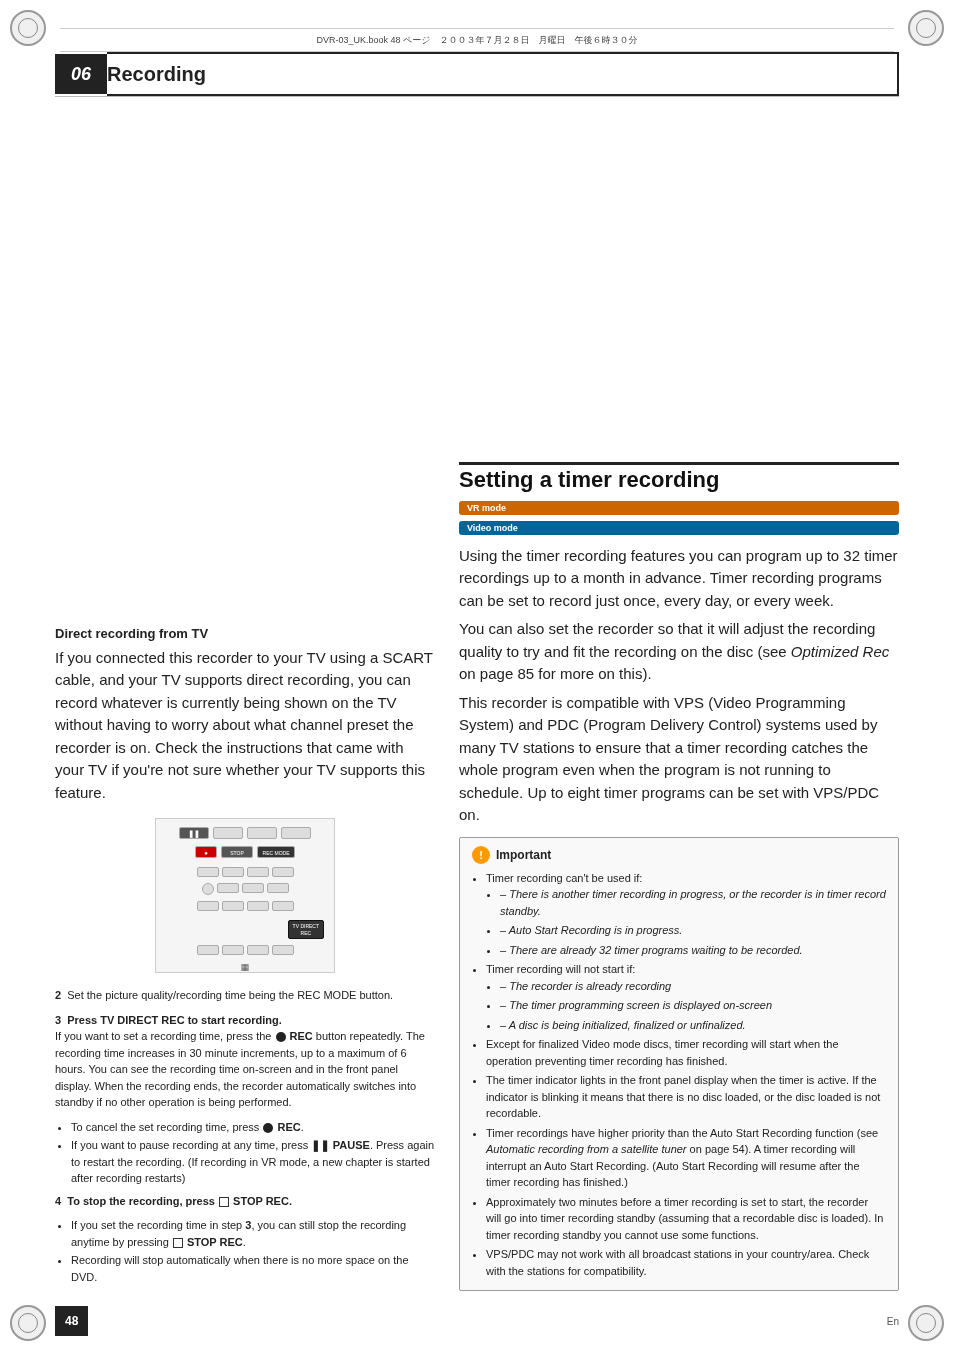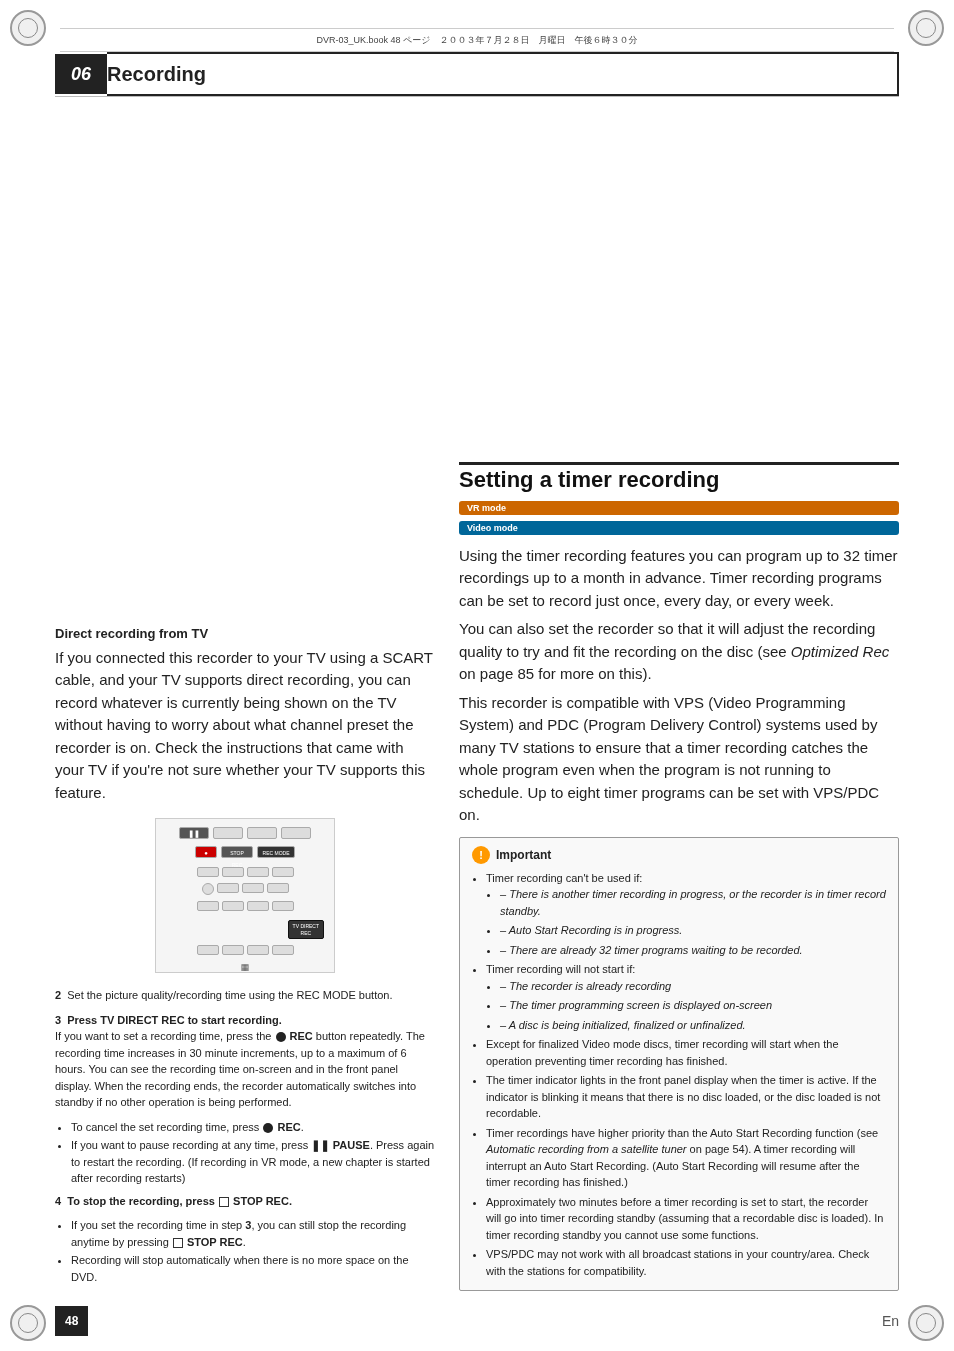--- a/index.html
+++ b/index.html
@@ -317,21 +317,21 @@
       justify-content: space-between;
     }
     .page-num {
       background: #222;
       color: #fff;
       font-size: 12px;
       font-weight: bold;
       padding: 8px 10px;
     }
     .page-lang {
-      font-size: 14px;
+      font-size: 10px;
       color: #555;
     }
 
     
     .header-divider {
       position: absolute;
       top: 96px;
       left: 55px;
       right: 55px;
       height: 1px;
@@ -428,21 +428,21 @@
             <div class="btn-sm"></div>
             <div class="btn-sm"></div>
           </div>
 
           <div style="margin-top:4px; font-size:9px; color:#555;">▦</div>
         </div>
       </div>
 
 
       <div class="step">
-        <span class="step-num">2&nbsp;&nbsp;</span><span>Set the picture quality/recording time using the REC MODE button.</span>
+        <span class="step-num">2&nbsp;&nbsp;</span><span>Set the picture quality/recording time being the REC MODE button.</span>
       </div>
 
       <div class="step">
         <span class="step-num">3&nbsp;&nbsp;</span><span class="step-title">Press TV DIRECT REC to start recording.</span>
         <br>
         <span>If you want to set a recording time, press the <span class="circle-fill"></span> <strong>REC</strong> button repeatedly. The recording time increases in 30 minute increments, up to a maximum of 6 hours. You can see the recording time on-screen and in the front panel display. When the recording ends, the recorder automatically switches into standby if no other operation is being performed.</span>
       </div>
 
       <ul class="bullet-list">
         <li>To cancel the set recording time, press <span class="circle-fill"></span> <strong>REC</strong>.</li>

